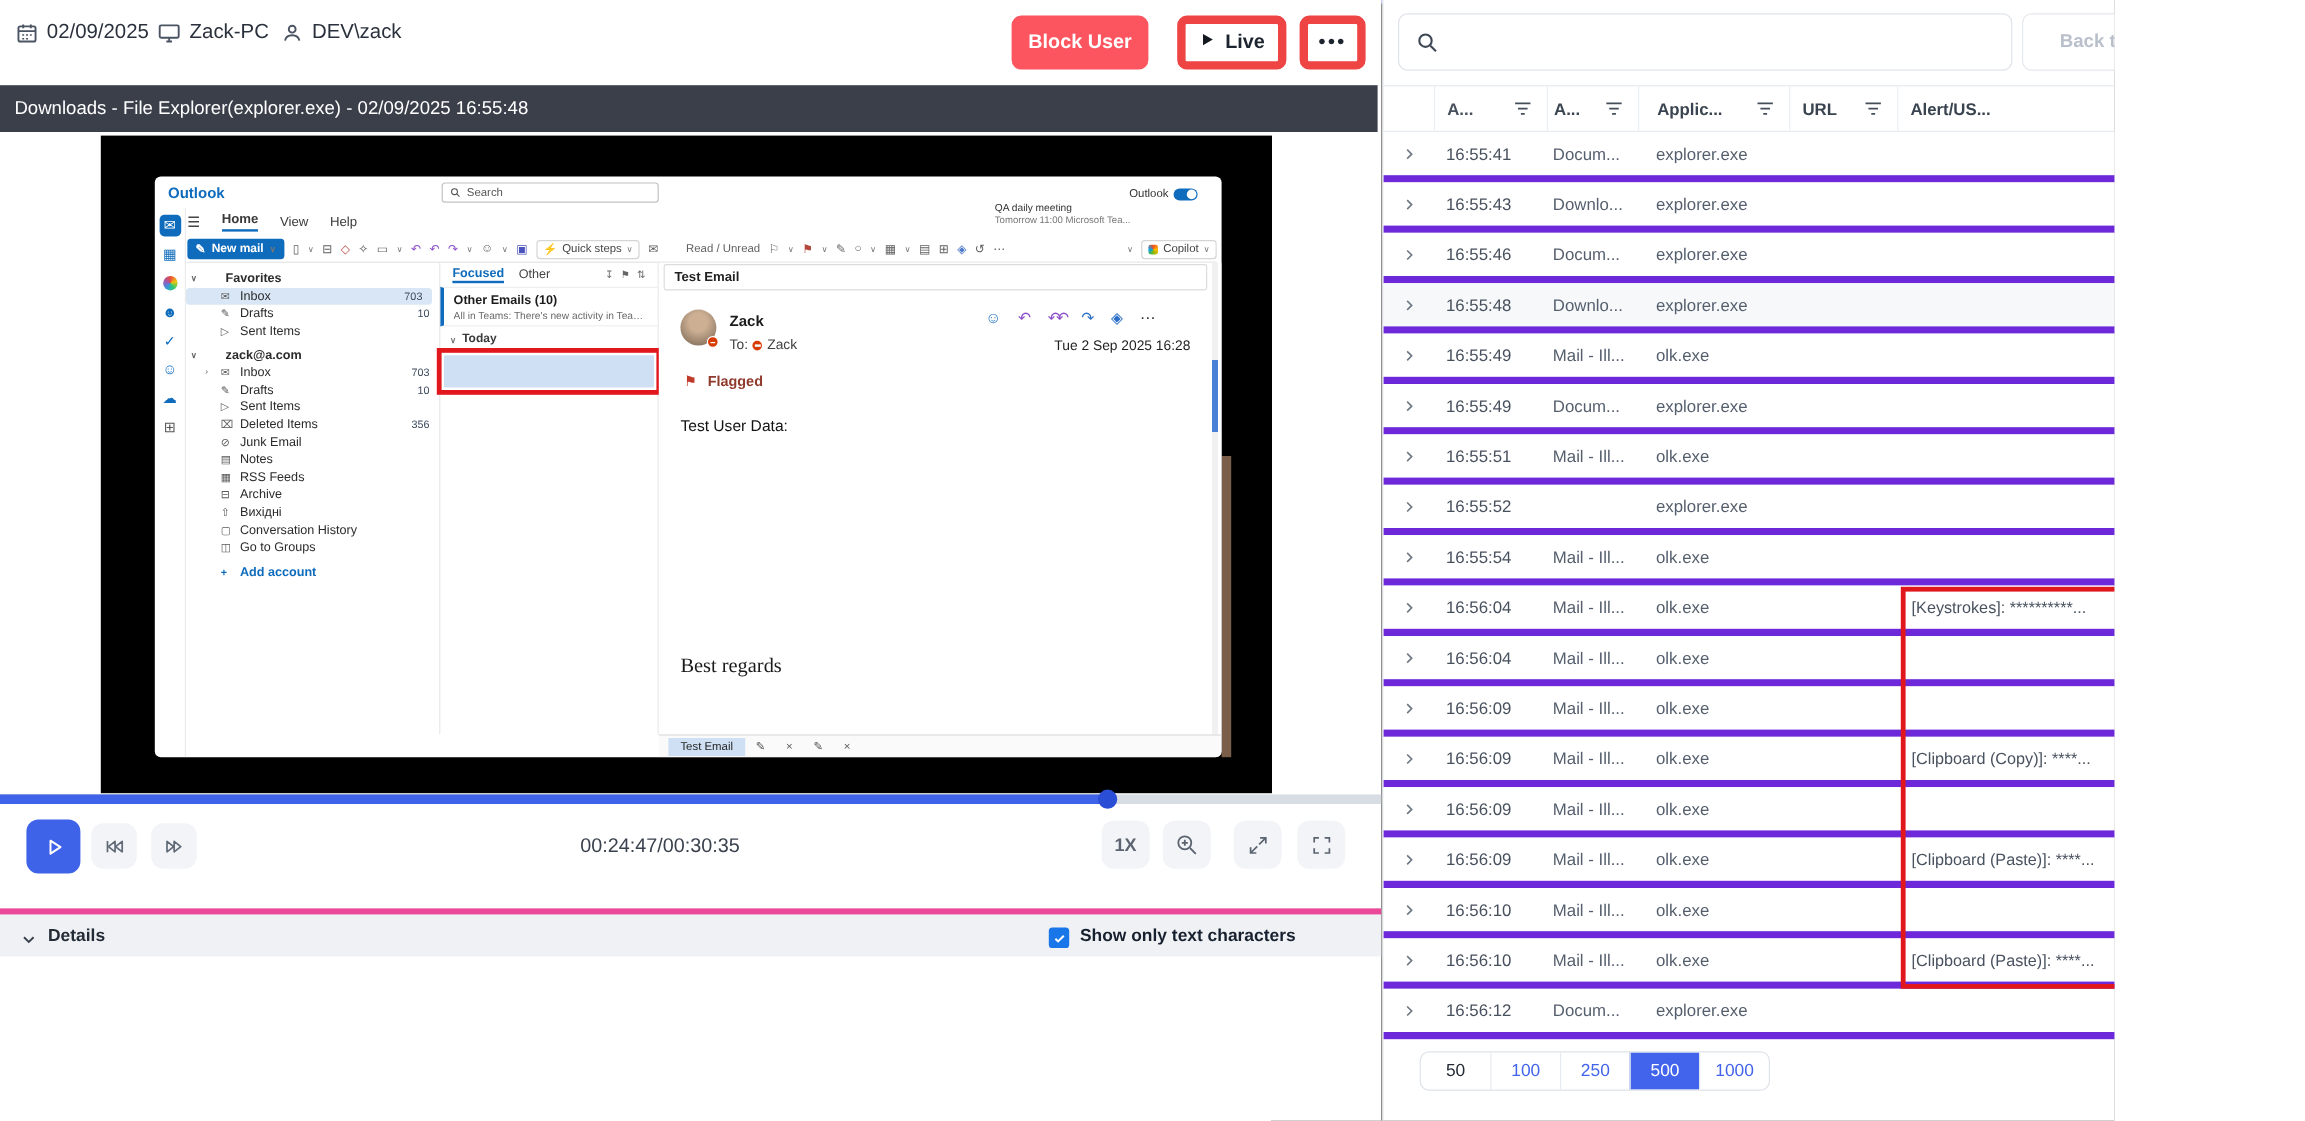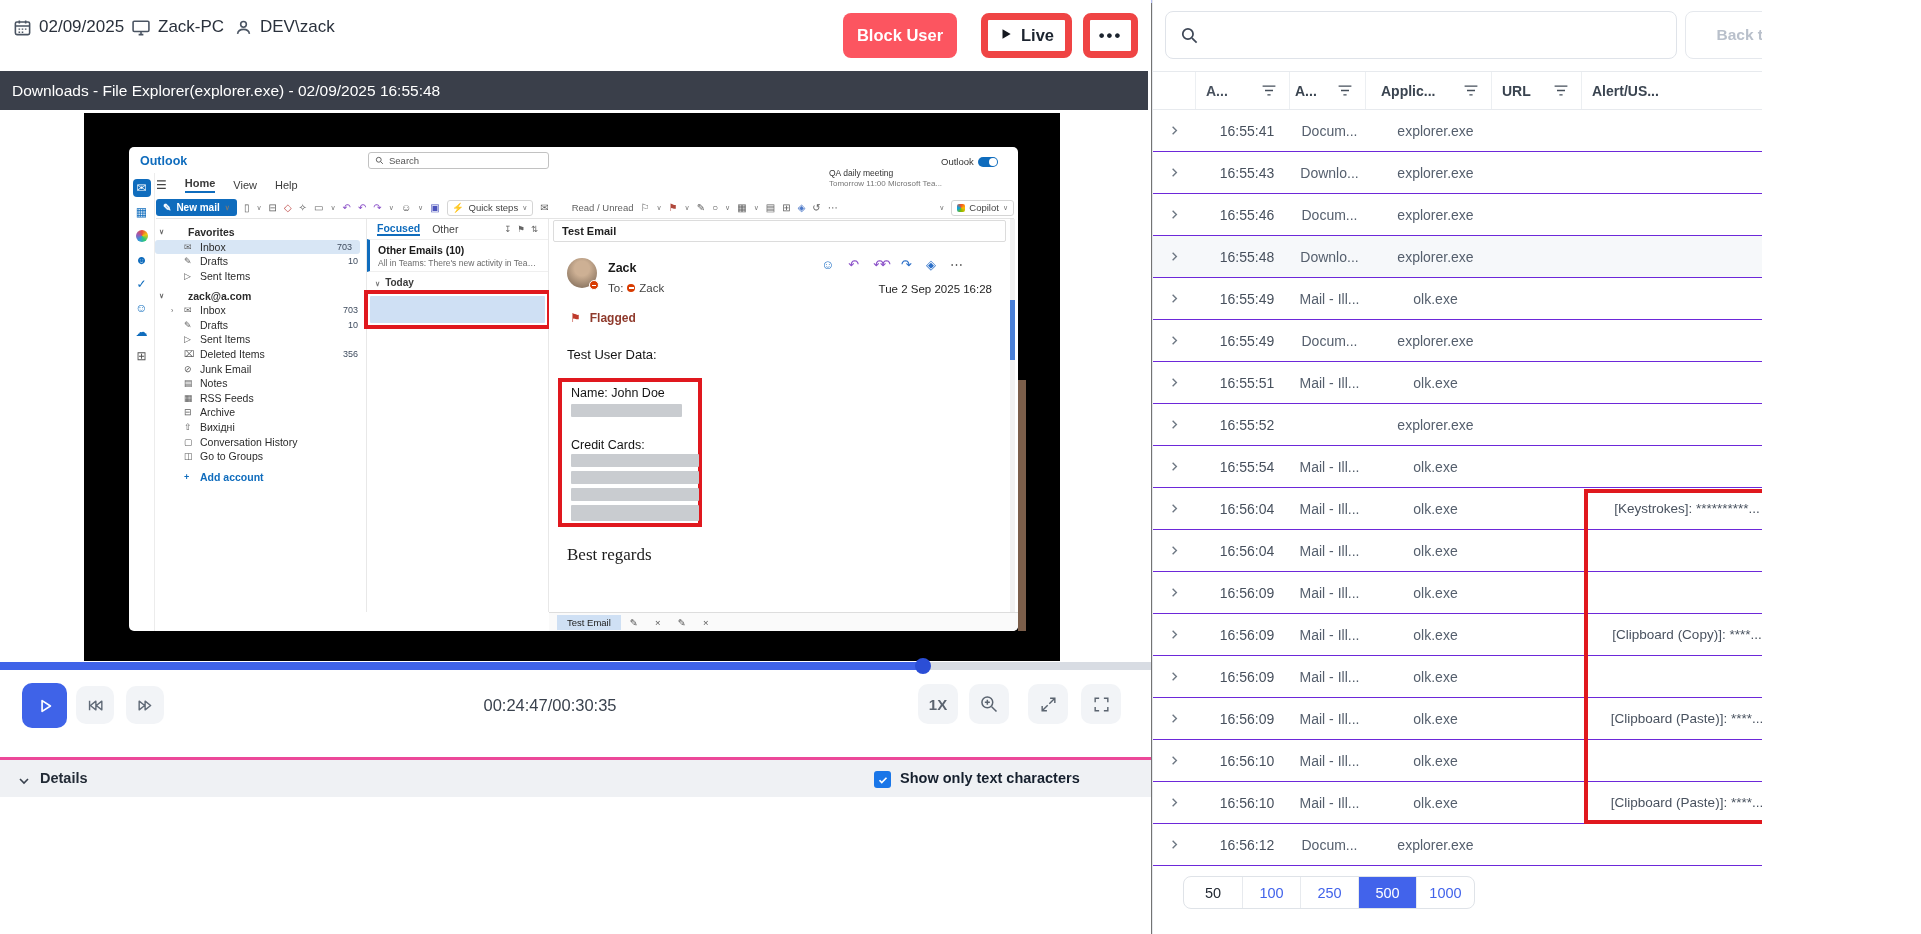--- a/index.html
+++ b/index.html
@@ -28,38 +28,38 @@
   .progress .played { position:absolute; left:0; top:0; height:8px; background:#3f63e8; }
   .knob { position:absolute; top:658px; width:16px; height:16px; border-radius:50%; background:#2b4ed6; }
 
   
   .pbtn { position:absolute; width:40px; height:40px; border-radius:10px; background:#f2f4f7; display:flex; align-items:center; justify-content:center; color:#5b6470; cursor:pointer; }
   .pbtn.play { width:45px; height:45px; background:#3f63e8; }
   .ptime { position:absolute; left:430px; top:696px; width:240px; text-align:center; font-size:16.5px; color:#3a424e; }
   .pspeed { font-size:15px; font-weight:600; }
 
   
-  .detailsbar { position:absolute; left:0; top:757px; width:1151px; height:40px; background:#eff1f4; border-top:3px solid #ec4899; }
+  .detailsbar { position:absolute; left:0; top:757px; width:1151px; height:40px; background:#eff1f4; border-top:5px solid #ec4899; }
   .detailsbar .dlabel { position:absolute; left:40px; top:10px; font-size:14.5px; font-weight:700; color:#232b36; }
   .chk { position:absolute; left:874px; top:11px; width:17px; height:17px; background:#1976e8; border-radius:3px; display:flex; align-items:center; justify-content:center; }
   .chklabel { position:absolute; left:900px; top:10px; font-size:14.5px; font-weight:700; color:#16202e; }
 
   
   #rpanel { position:absolute; left:1152px; top:0; width:769px; height:934px; background:#fff; border-left:1px solid #e5e8ec; }
   .searchbox { position:absolute; left:12px; top:11px; width:512px; height:48px; border:1px solid #dfe3e9; border-radius:8px; display:flex; align-items:center; padding:0 14px; gap:10px; background:#fff; }
   .searchbox input { border:none; outline:none; flex:1; font-size:16px; color:#3a424e; font-family:"Liberation Sans",sans-serif; }
   .searchbox input::placeholder { color:#c3cad4; }
   .backbtn { position:absolute; left:532px; top:11px; width:224px; height:48px; border:1px solid #e5e8ed; border-radius:8px; background:#fff;
              color:#b9c0cb; font-size:15.5px; font-weight:600; display:flex; align-items:center; justify-content:center; cursor:pointer; }
 
   .thead { position:absolute; left:0; top:71px; width:769px; height:39px; display:flex; border-top:1px solid #e7eaee; border-bottom:1px solid #e7eaee; }
   .hc { display:flex; align-items:center; justify-content:space-between; font-size:14px; font-weight:700; color:#3a4450; padding:0 12px 0 10px; border-left:1px solid #eceff2; overflow:hidden; white-space:nowrap; }
   .hc:first-child { border-left:none; }
   .tbody { position:absolute; left:0; top:110px; width:769px; }
-  .trow { display:flex; height:42px; border-bottom:1px solid #6d28d9; align-items:center; background:#fff;text-align:center; }
+  .trow { display:flex; height:42px; border-bottom:6px solid #6d28d9; align-items:center; background:#fff; }
   .trow.selected { background:#f6f8fa; }
   .tc { overflow:hidden; white-space:nowrap; font-size:14px; color:#555f6d; padding-left:10px; }
   .c0 { width:42px; display:flex; justify-content:center; padding-left:0; }
   .c1 { width:94px; color:#47505d; }
   .c2 { width:76px; padding-left:5px; }
   .c3 { width:126px; padding-left:15px; }
   .c4 { width:90px; }
   .c5 { width:200px; padding-left:12px; font-size:13.5px; color:#49525f; }
   .c6 { flex:1; }
   .redbox-table { position:absolute; left:431px; top:489px; width:196px; height:335px; border:4px solid #e0181e; pointer-events:none; }
@@ -432,29 +432,20 @@
             <span style="color:#2b6fc8;">↷</span>
             <span style="color:#2b6fc8;">◈</span>
             <span style="color:#333;">⋯</span>
           </div>
           <div class="mdate">Tue 2 Sep 2025 16:28</div>
           <div class="flagrow">
             <span class="fl">⚑</span>
             <span class="ft">Flagged</span>
           </div>
           <div class="udata">Test User Data:</div>
-          <div class="redbox2">
-            <div class="rb-name">Name: John Doe</div>
-            <div class="gbar" style="left:9px; top:22px; width:111px; height:13px;"></div>
-            <div class="rb-credit">Credit Cards:</div>
-            <div class="gbar" style="left:9px; top:72px; width:128px; height:13px;"></div>
-            <div class="gbar" style="left:9px; top:89px; width:128px; height:13px;"></div>
-            <div class="gbar" style="left:9px; top:106px; width:128px; height:13px;"></div>
-            <div class="gbar" style="left:9px; top:123px; width:128px; height:16px;"></div>
-          </div>
           <div class="regards">Best regards</div>
           <div class="rscroll">
               <div class="rthumb"></div>
             </div>
         </div>
 
         <div class="ow-bottom">
           <span class="btab">Test Email</span>
           <span class="bico">✎</span>
           <span class="bico">×</span>

